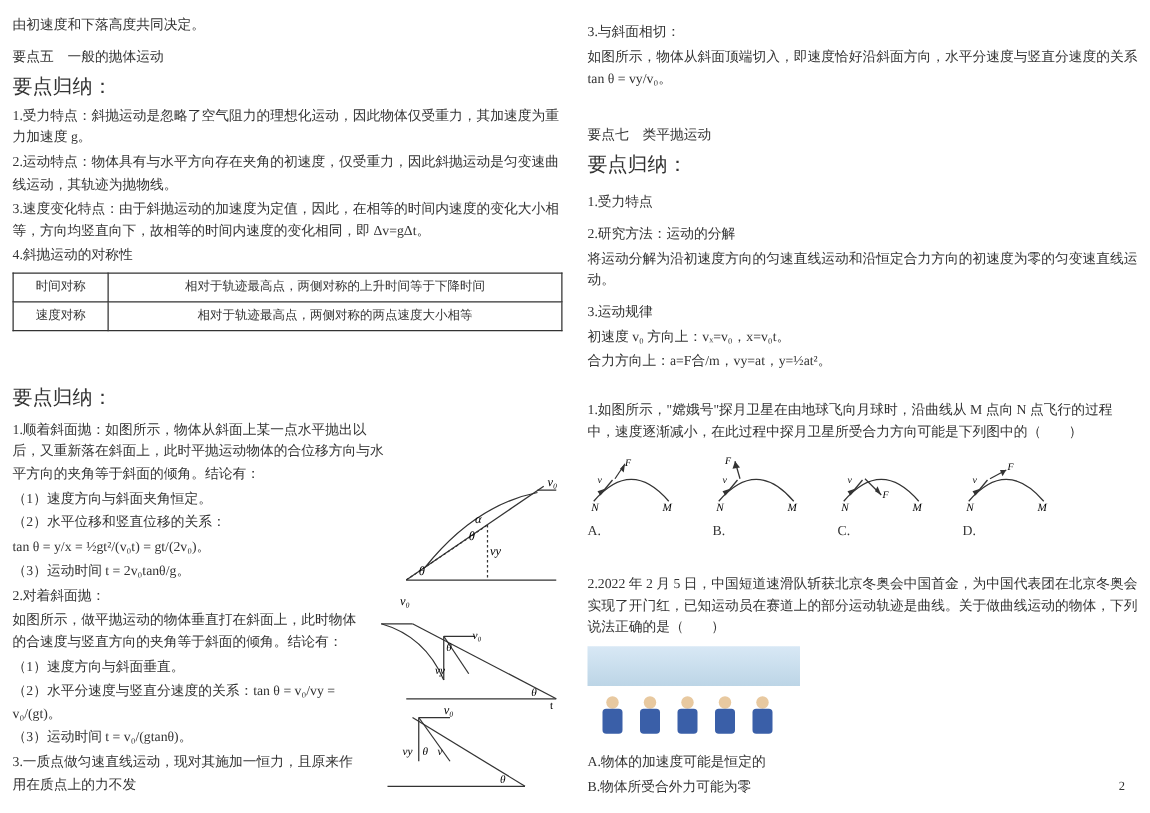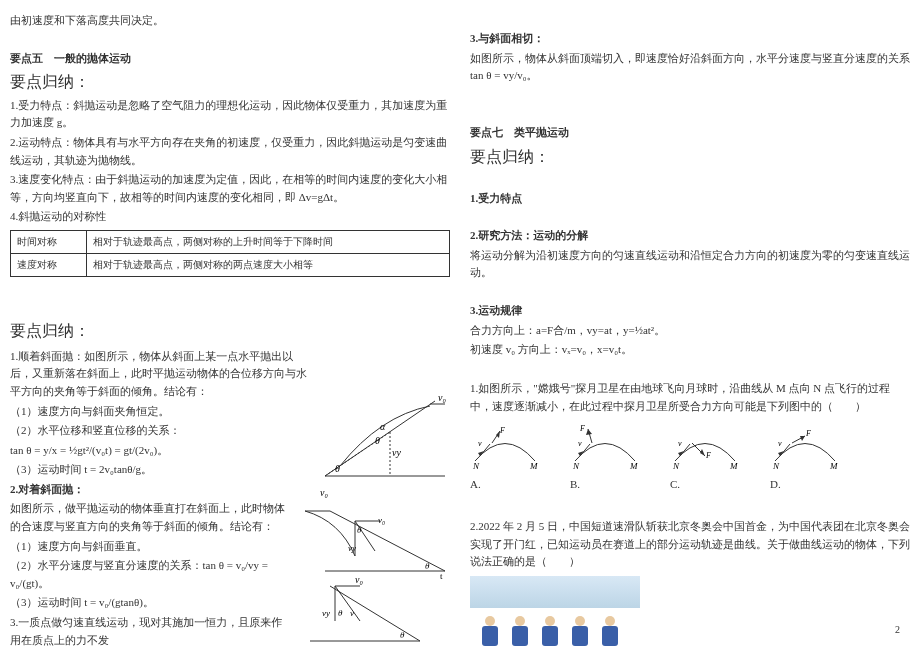--- a/index.html
+++ b/index.html
@@ -13,33 +13,34 @@
       box-sizing: border-box;
       color: #333;
       display: flex;
       gap: 20px;
     }
     .col {
       flex: 1;
       position: relative;
     }
     .section-title {
-      font-weight: bold;
-      margin-top: 20px;
+      font-weight: normal;
+      margin-top: 8px;
     }
     p { margin: 2px 0; }
     table {
       border-collapse: collapse;
       width: 100%;
       margin: 4px 0;
     }
     td {
       border: 1px solid #333;
       padding: 3px 6px;
       font-size: 10px;
+      text-align: center;
     }
     .sub { font-size: 16px; }
     .formula { }
     .diag-group {
       display: flex;
       gap: 10px;
       align-items: flex-end;
     }
     .diag-text { flex: 1; }
     svg { flex-shrink: 0; }
@@ -177,22 +178,22 @@
   <p class="section-title">3.与斜面相切：</p>
   <p>如图所示，物体从斜面顶端切入，即速度恰好沿斜面方向，水平分速度与竖直分速度的关系 tan θ = vy/v₀。</p>
 
   <br>
   <p class="section-title">要点七　类平抛运动</p>
   <p class="sub">要点归纳：</p>
   <p class="section-title">1.受力特点</p>
   <p class="section-title">2.研究方法：运动的分解</p>
   <p>将运动分解为沿初速度方向的匀速直线运动和沿恒定合力方向的初速度为零的匀变速直线运动。</p>
   <p class="section-title">3.运动规律</p>
+  <p>初速度 v₀ 方向上：vₓ=v₀，x=v₀t。</p>
   <p>合力方向上：a=F合/m，vy=at，y=½at²。</p>
-  <p>初速度 v₀ 方向上：vₓ=v₀，x=v₀t。</p>
 
   <br>
   <p>1.如图所示，"嫦娥号"探月卫星在由地球飞向月球时，沿曲线从 M 点向 N 点飞行的过程中，速度逐渐减小，在此过程中探月卫星所受合力方向可能是下列图中的（　　）</p>
   <div class="ans-group">
     <div>
       <svg width="70" height="50">
         <path d="M 5 40 Q 35 5 65 40" fill="none" stroke="#333"></path>
         <text x="3" y="48" font-size="9" font-style="italic">N</text>
         <text x="60" y="48" font-size="9" font-style="italic">M</text>
         <line x1="20" y1="23" x2="10" y2="35" stroke="#333"></line>

